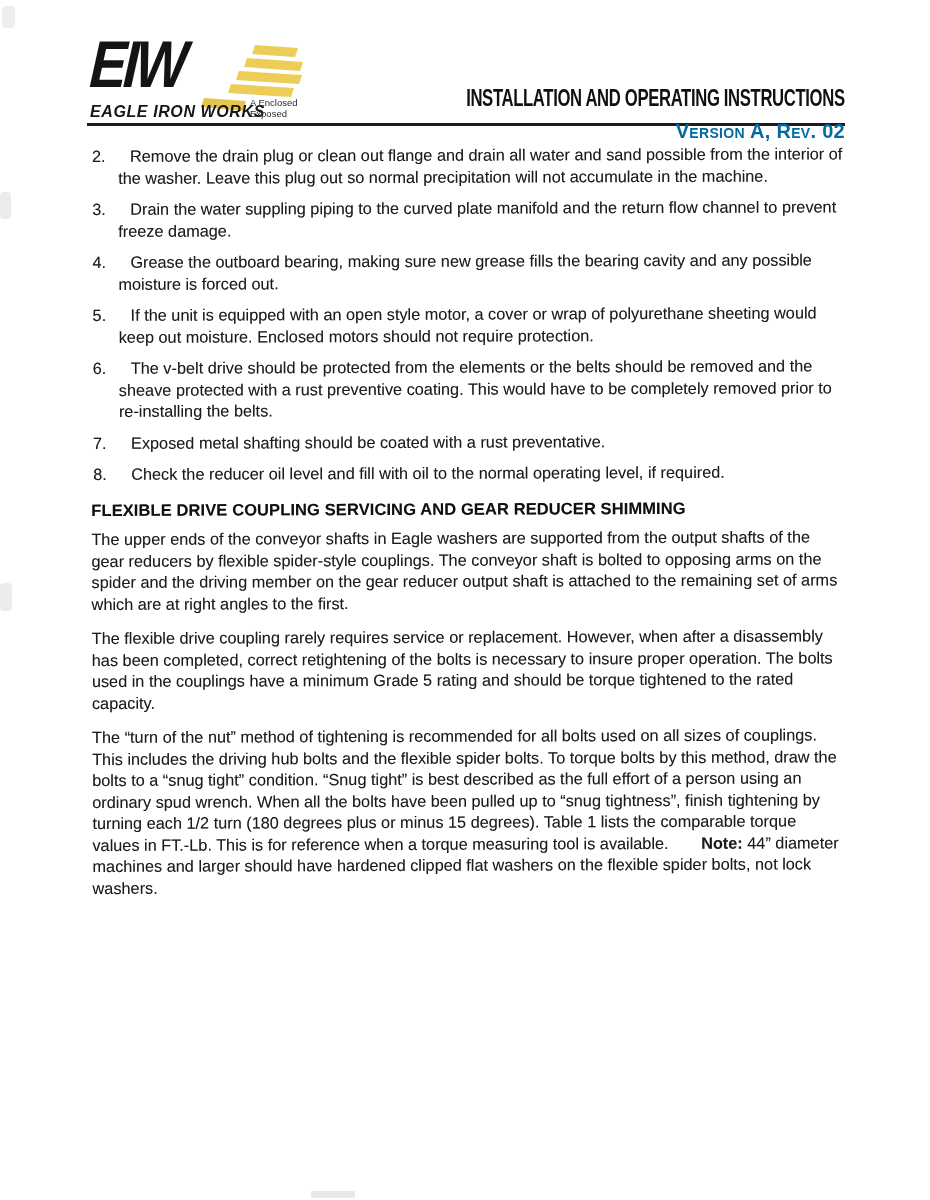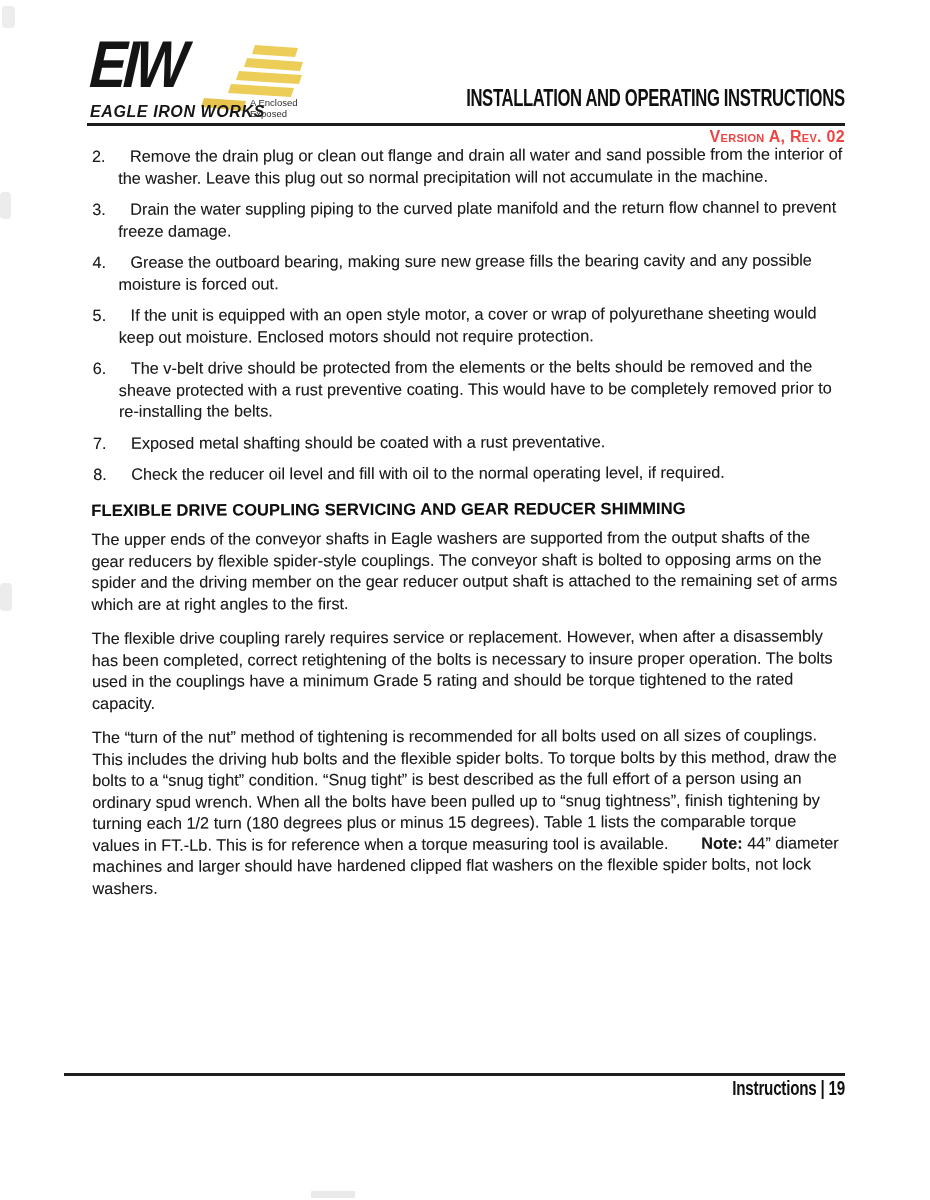--- a/index.html
+++ b/index.html
@@ -36,23 +36,23 @@
     font-size:9.5px; line-height:11px; color:#2b2b2b; white-space:nowrap;
   }
 
   .header-title {
     position:absolute; right:0; top:44px; white-space:nowrap;
     font-size:24.5px; font-weight:800; letter-spacing:-0.5px; color:#101010;
     transform:scaleX(0.68); transform-origin:100% 50%;
   }
   .header-rule { position:absolute; left:-3px; right:0; top:83px; height:3px; background:#1d1d1d; }
   .header-version {
-    position:absolute; right:0; top:88px; white-space:nowrap;
-    font-variant:small-caps; font-weight:600; font-size:16px;
-    letter-spacing:0.3px; color:#ef4444;
+    position:absolute; right:0; top:80px; white-space:nowrap;
+    font-variant:small-caps; font-weight:600; font-size:20px;
+    letter-spacing:0.3px; color:#0369a1;
   }
 
   
   .content {
     position:absolute; left:90px; right:85px; top:146px;
     font-size:16.3px; line-height:21.5px;
     transform:rotate(-0.2deg); transform-origin:0 0;
     text-shadow:0 0 0.4px rgba(0,0,0,0.35);
   }
   .li { position:relative; padding-left:28px; margin:0 0 10px 0; }
@@ -140,18 +140,14 @@
     </div>
 
     <div class="section-heading">FLEXIBLE DRIVE COUPLING SERVICING AND GEAR REDUCER SHIMMING</div>
 
     <p class="para">The upper ends of the conveyor shafts in Eagle washers are supported from the output shafts of the gear reducers by flexible spider-style couplings. The conveyor shaft is bolted to opposing arms on the spider and the driving member on the gear reducer output shaft is attached to the remaining set of arms which are at right angles to the first.</p>
     <p class="para">The flexible drive coupling rarely requires service or replacement. However, when after a disassembly has been completed, correct retightening of the bolts is necessary to insure proper operation. The bolts used in the couplings have a minimum Grade 5 rating and should be torque tightened to the rated capacity.</p>
     <p class="para"><span>The “turn of the nut” method of tightening is recommended for all bolts used on all sizes of couplings. This includes the driving hub bolts and the flexible spider bolts. To torque bolts by this method, draw the bolts to a “snug tight” condition. “Snug tight” is best described as the full effort of a person using an ordinary spud wrench. When all the bolts have been pulled up to “snug tightness”, finish tightening by turning each 1/2 turn (180 degrees plus or minus 15 degrees). Table 1 lists the comparable torque values in FT.-Lb. This is for reference when a torque measuring tool is available. </span><span class="note-label">Note:</span><span> 44” diameter machines and larger should have hardened clipped flat washers on the flexible spider bolts, not lock washers.</span></p>
 
   </div>
 
-  <div class="footer">
-    <div class="footer-rule"></div>
-    <div class="footer-label">Instructions | 19</div>
-  </div>
 
 </div>
 
 </body></html>

